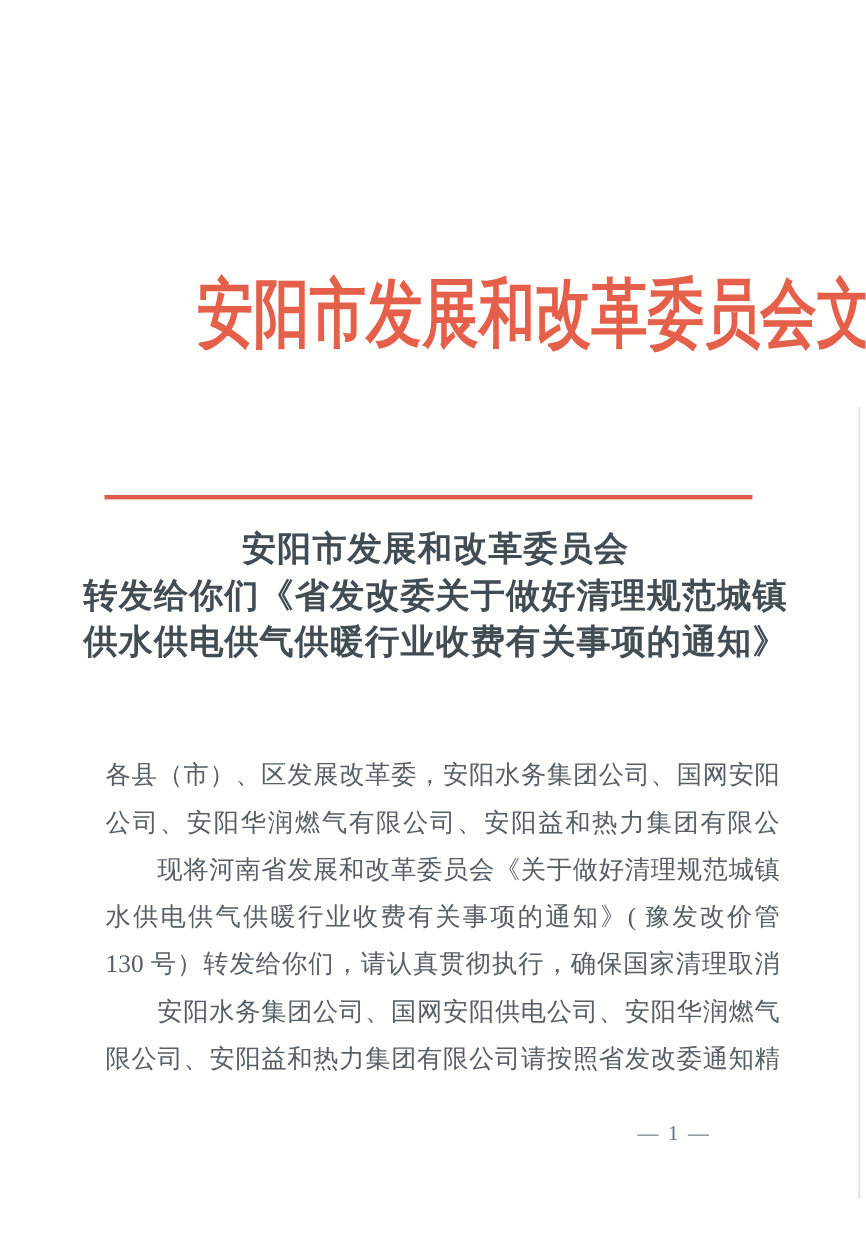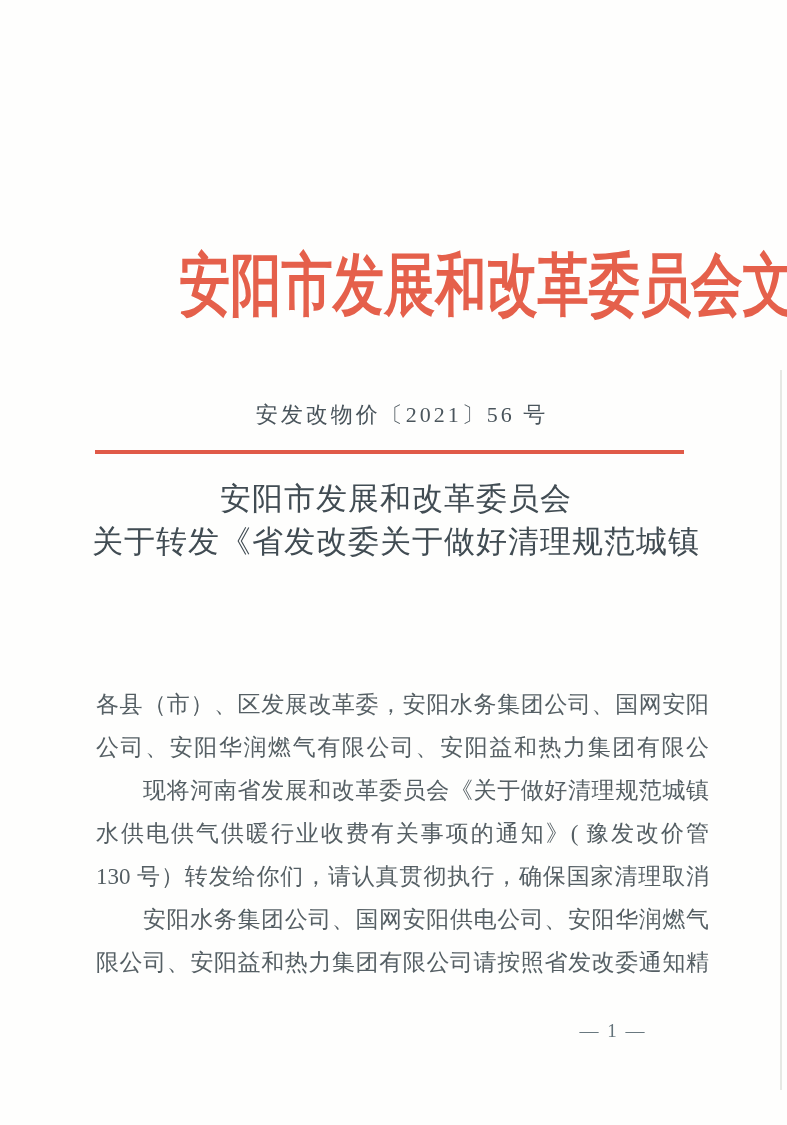--- a/index.html
+++ b/index.html
@@ -56,21 +56,21 @@
     width: 589px;
     height: 4px;
     background: var(--rule-red, #e05a48);
   }
   .doc-title {
     position: absolute;
     top: 478px;
     left: 40px;
     width: 712px;
     text-align: center;
-    font-weight: normal;
+    font-weight: bold;
     font-size: 31px;
     line-height: 42.5px;
     letter-spacing: 1px;
     color: var(--title-ink, #414c53);
   }
   .body-text {
     position: absolute;
     top: 683px;
     left: 96px;
     width: 613px;
@@ -98,27 +98,27 @@
 <body>
 
 <div class="page">
 
   <div class="scan-edge"></div>
 
   <div class="banner">
     <span class="banner-inner">安阳市发展和改革委员会文件</span>
   </div>
 
-  <div class="doc-number">安发改物价〔2021〕56 号</div>
 
   <div class="red-line"></div>
 
   <div class="doc-title">
     <div>安阳市发展和改革委员会</div>
-    <div>关于转发《省发改委关于做好清理规范城镇</div>
+    <div>转发给你们《省发改委关于做好清理规范城镇</div>
+    <div>供水供电供气供暖行业收费有关事项的通知》</div>
   </div>
 
   <div class="body-text">
     <div class="bline j">各县（市）、区发展改革委，安阳水务集团公司、国网安阳供电</div>
     <div class="bline j">公司、安阳华润燃气有限公司、安阳益和热力集团有限公司：</div>
     <div class="bline j ind">现将河南省发展和改革委员会《关于做好清理规范城镇供</div>
     <div class="bline j">水供电供气供暖行业收费有关事项的通知》( 豫发改价管〔2021〕</div>
     <div class="bline j">130 号）转发给你们，请认真贯彻执行，确保国家清理取消各项</div>
     <div class="bline j ind">安阳水务集团公司、国网安阳供电公司、安阳华润燃气有</div>
     <div class="bline j">限公司、安阳益和热力集团有限公司请按照省发改委通知精神，</div>

